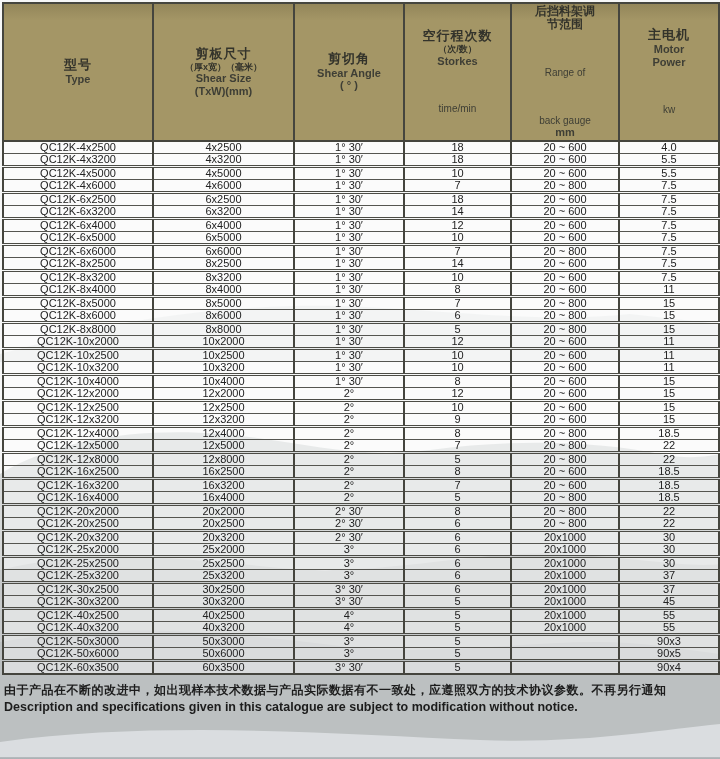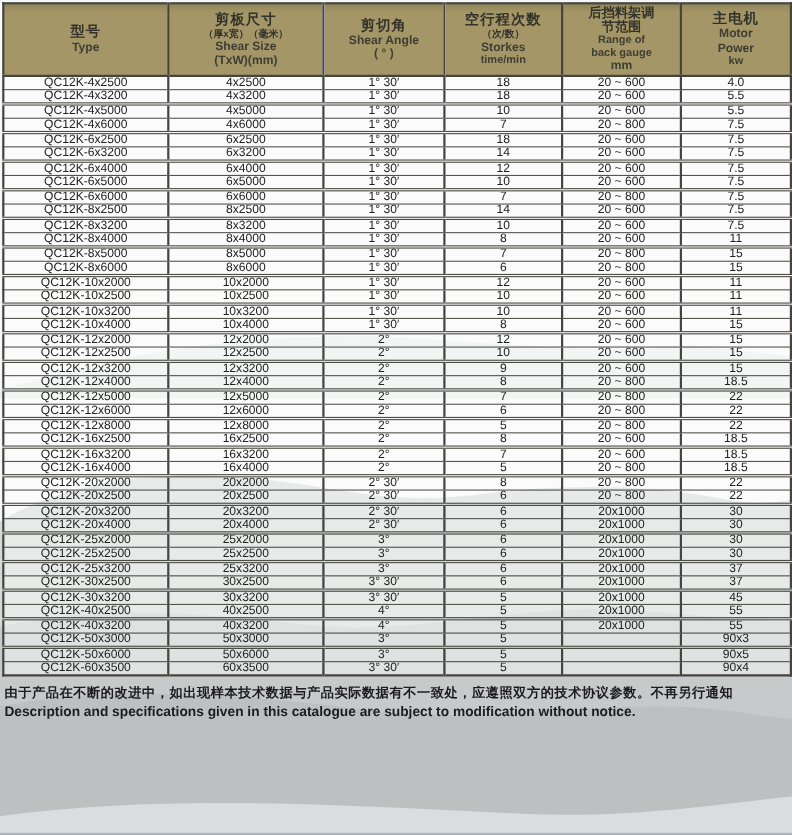--- a/index.html
+++ b/index.html
@@ -41,21 +41,21 @@
     height:64px;
     color:var(--header-text);
     padding:1px 0;
   }
   .spec-table thead th:first-child{border-left:none;margin-left:48px;}
   .hl{display:block;line-height:1.15;}
   .hl.zh{font-size:13px;font-weight:bold;letter-spacing:1px;}
   .hl.zh-mid{font-size:12px;font-weight:bold;line-height:1.1;}
   .hl.zh-small{font-size:9px;font-weight:bold;}
   .hl.en{font-size:11px;font-weight:bold;color:#3e3e35;}
-  .hl.en-small{font-size:10px;font-weight:bold;color:#3e3e35;}
+  .hl.en-small{font-size:10px;font-weight:normal;color:#3e3e35;margin-top:36px;}
 
   .spec-table tbody td{
     height:12.55px;
     font-size:11px;
     line-height:1;
     color:var(--row-text);
     border-left:2px solid var(--border);
     background:rgba(255,255,255,0.45);
     padding:0;
   }
@@ -257,20 +257,28 @@
           </tr>
           <tr>
             <td>QC12K-8x6000</td>
             <td>8x6000</td>
             <td>1° 30′</td>
             <td>6</td>
             <td>20 ~ 800</td>
             <td>15</td>
           </tr>
           <tr>
+            <td>QC12K-8x8000</td>
+            <td>8x8000</td>
+            <td>1° 30′</td>
+            <td>5</td>
+            <td>20 ~ 800</td>
+            <td>15</td>
+          </tr>
+          <tr>
             <td>QC12K-10x2000</td>
             <td>10x2000</td>
             <td>1° 30′</td>
             <td>12</td>
             <td>20 ~ 600</td>
             <td>11</td>
           </tr>
           <tr>
             <td>QC12K-10x2500</td>
             <td>10x2500</td>
@@ -325,28 +333,20 @@
             <td>2°</td>
             <td>8</td>
             <td>20 ~ 800</td>
             <td>18.5</td>
           </tr>
           <tr>
             <td>QC12K-12x5000</td>
             <td>12x5000</td>
             <td>2°</td>
             <td>7</td>
-            <td>20 ~ 800</td>
-            <td>22</td>
-          </tr>
-          <tr>
-            <td>QC12K-12x6000</td>
-            <td>12x6000</td>
-            <td>2°</td>
-            <td>6</td>
             <td>20 ~ 800</td>
             <td>22</td>
           </tr>
           <tr>
             <td>QC12K-12x8000</td>
             <td>12x8000</td>
             <td>2°</td>
             <td>5</td>
             <td>20 ~ 800</td>
             <td>22</td>
@@ -393,28 +393,20 @@
           </tr>
           <tr>
             <td>QC12K-20x3200</td>
             <td>20x3200</td>
             <td>2° 30′</td>
             <td>6</td>
             <td>20x1000</td>
             <td>30</td>
           </tr>
           <tr>
-            <td>QC12K-20x4000</td>
-            <td>20x4000</td>
-            <td>2° 30′</td>
-            <td>6</td>
-            <td>20x1000</td>
-            <td>30</td>
-          </tr>
-          <tr>
             <td>QC12K-25x2000</td>
             <td>25x2000</td>
             <td>3°</td>
             <td>6</td>
             <td>20x1000</td>
             <td>30</td>
           </tr>
           <tr>
             <td>QC12K-25x2500</td>
             <td>25x2500</td>

